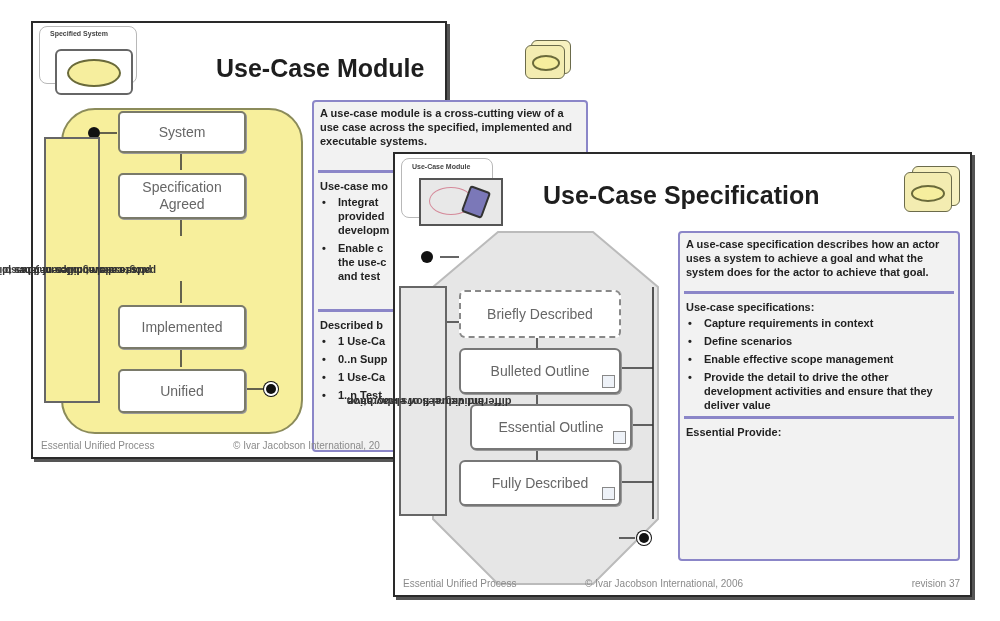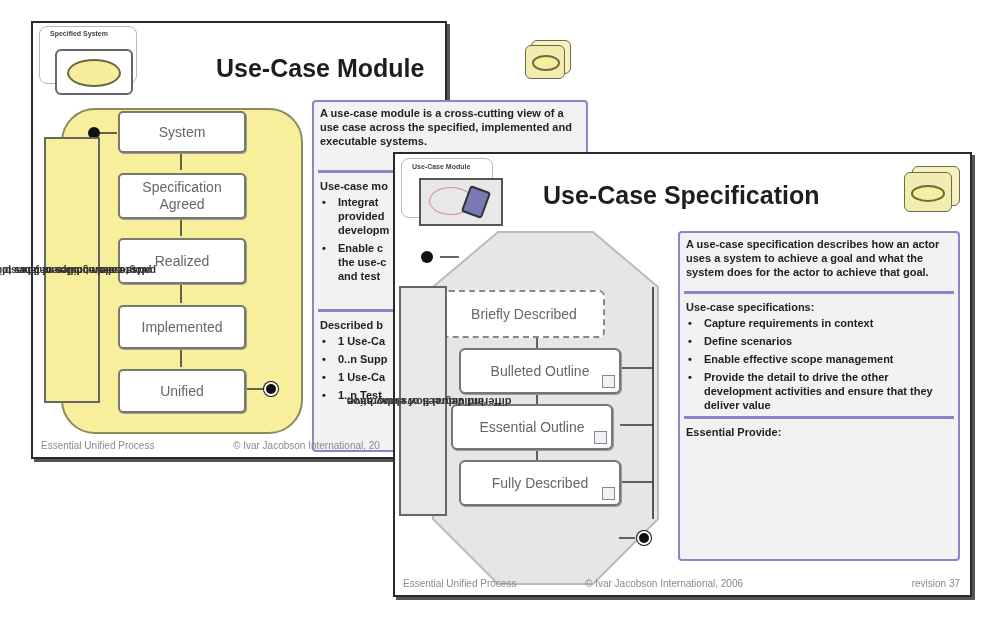--- a/index.html
+++ b/index.html
@@ -65,21 +65,20 @@
     <line x1="67" y1="110" x2="84" y2="110" stroke="#333" stroke-width="1.5"></line>
     <line x1="148" y1="128" x2="148" y2="147" stroke="#333" stroke-width="1.5"></line>
     <line x1="148" y1="193" x2="148" y2="213" stroke="#333" stroke-width="1.5"></line>
     <line x1="148" y1="258" x2="148" y2="280" stroke="#333" stroke-width="1.5"></line>
     <line x1="148" y1="323" x2="148" y2="344" stroke="#333" stroke-width="1.5"></line>
     <line x1="213" y1="366" x2="230" y2="366" stroke="#333" stroke-width="1.5"></line>
   </svg>
 
   <div class="state" style="left:85px;top:88px;width:124px;height:38px;">System</div>
   <div class="state" style="left:85px;top:150px;width:124px;height:42px;">Specification Agreed</div>
-  <div class="state" style="left:85px;top:215px;width:124px;height:42px;">Realized</div>
   <div class="state" style="left:85px;top:282px;width:124px;height:40px;">Implemented</div>
   <div class="state" style="left:85px;top:346px;width:124px;height:40px;">Unified</div>
 
   <div class="enddot" style="left:233px;top:361px;"></div>
 
   <div class="vnote" style="left:11px;top:114px;width:52px;height:262px;">
     <span style="font-size:10px;line-height:12px;">
       <span>Use-case modules may be split into</span>
       <span>parts to allow groups of flows to be</span>
       <span>progressed at different rates</span>
@@ -134,28 +133,28 @@
     <line x1="142" y1="296" x2="142" y2="306" stroke="#333" stroke-width="1.5"></line>
     <line x1="258" y1="133" x2="258" y2="365" stroke="#555" stroke-width="2"></line>
     <line x1="225" y1="214" x2="258" y2="214" stroke="#333" stroke-width="1.5"></line>
     <line x1="225" y1="271" x2="258" y2="271" stroke="#333" stroke-width="1.5"></line>
     <line x1="225" y1="328" x2="258" y2="328" stroke="#333" stroke-width="1.5"></line>
     <line x1="224" y1="384" x2="240" y2="384" stroke="#333" stroke-width="1.5"></line>
   </svg>
 
   <div class="dot" style="left:26px;top:97px;"></div>
 
-  <div class="state2 dashed" style="left:48px;top:136px;width:158px;height:44px;">
+  <div class="state2 dashed" style="left:64px;top:136px;width:158px;height:44px;">
     <span>Briefly Described</span>
   </div>
   <div class="state2" style="left:64px;top:194px;width:158px;height:42px;">
     <span>Bulleted Outline</span>
     <div class="subbox"></div>
   </div>
-  <div class="state2" style="left:56px;top:250px;width:158px;height:42px;">
+  <div class="state2" style="left:75px;top:250px;width:158px;height:42px;">
     <span>Essential Outline</span>
     <div class="subbox"></div>
   </div>
   <div class="state2" style="left:64px;top:306px;width:158px;height:42px;">
     <span>Fully Described</span>
     <div class="subbox"></div>
   </div>
 
   <div class="enddot" style="left:244px;top:379px;"></div>
 

